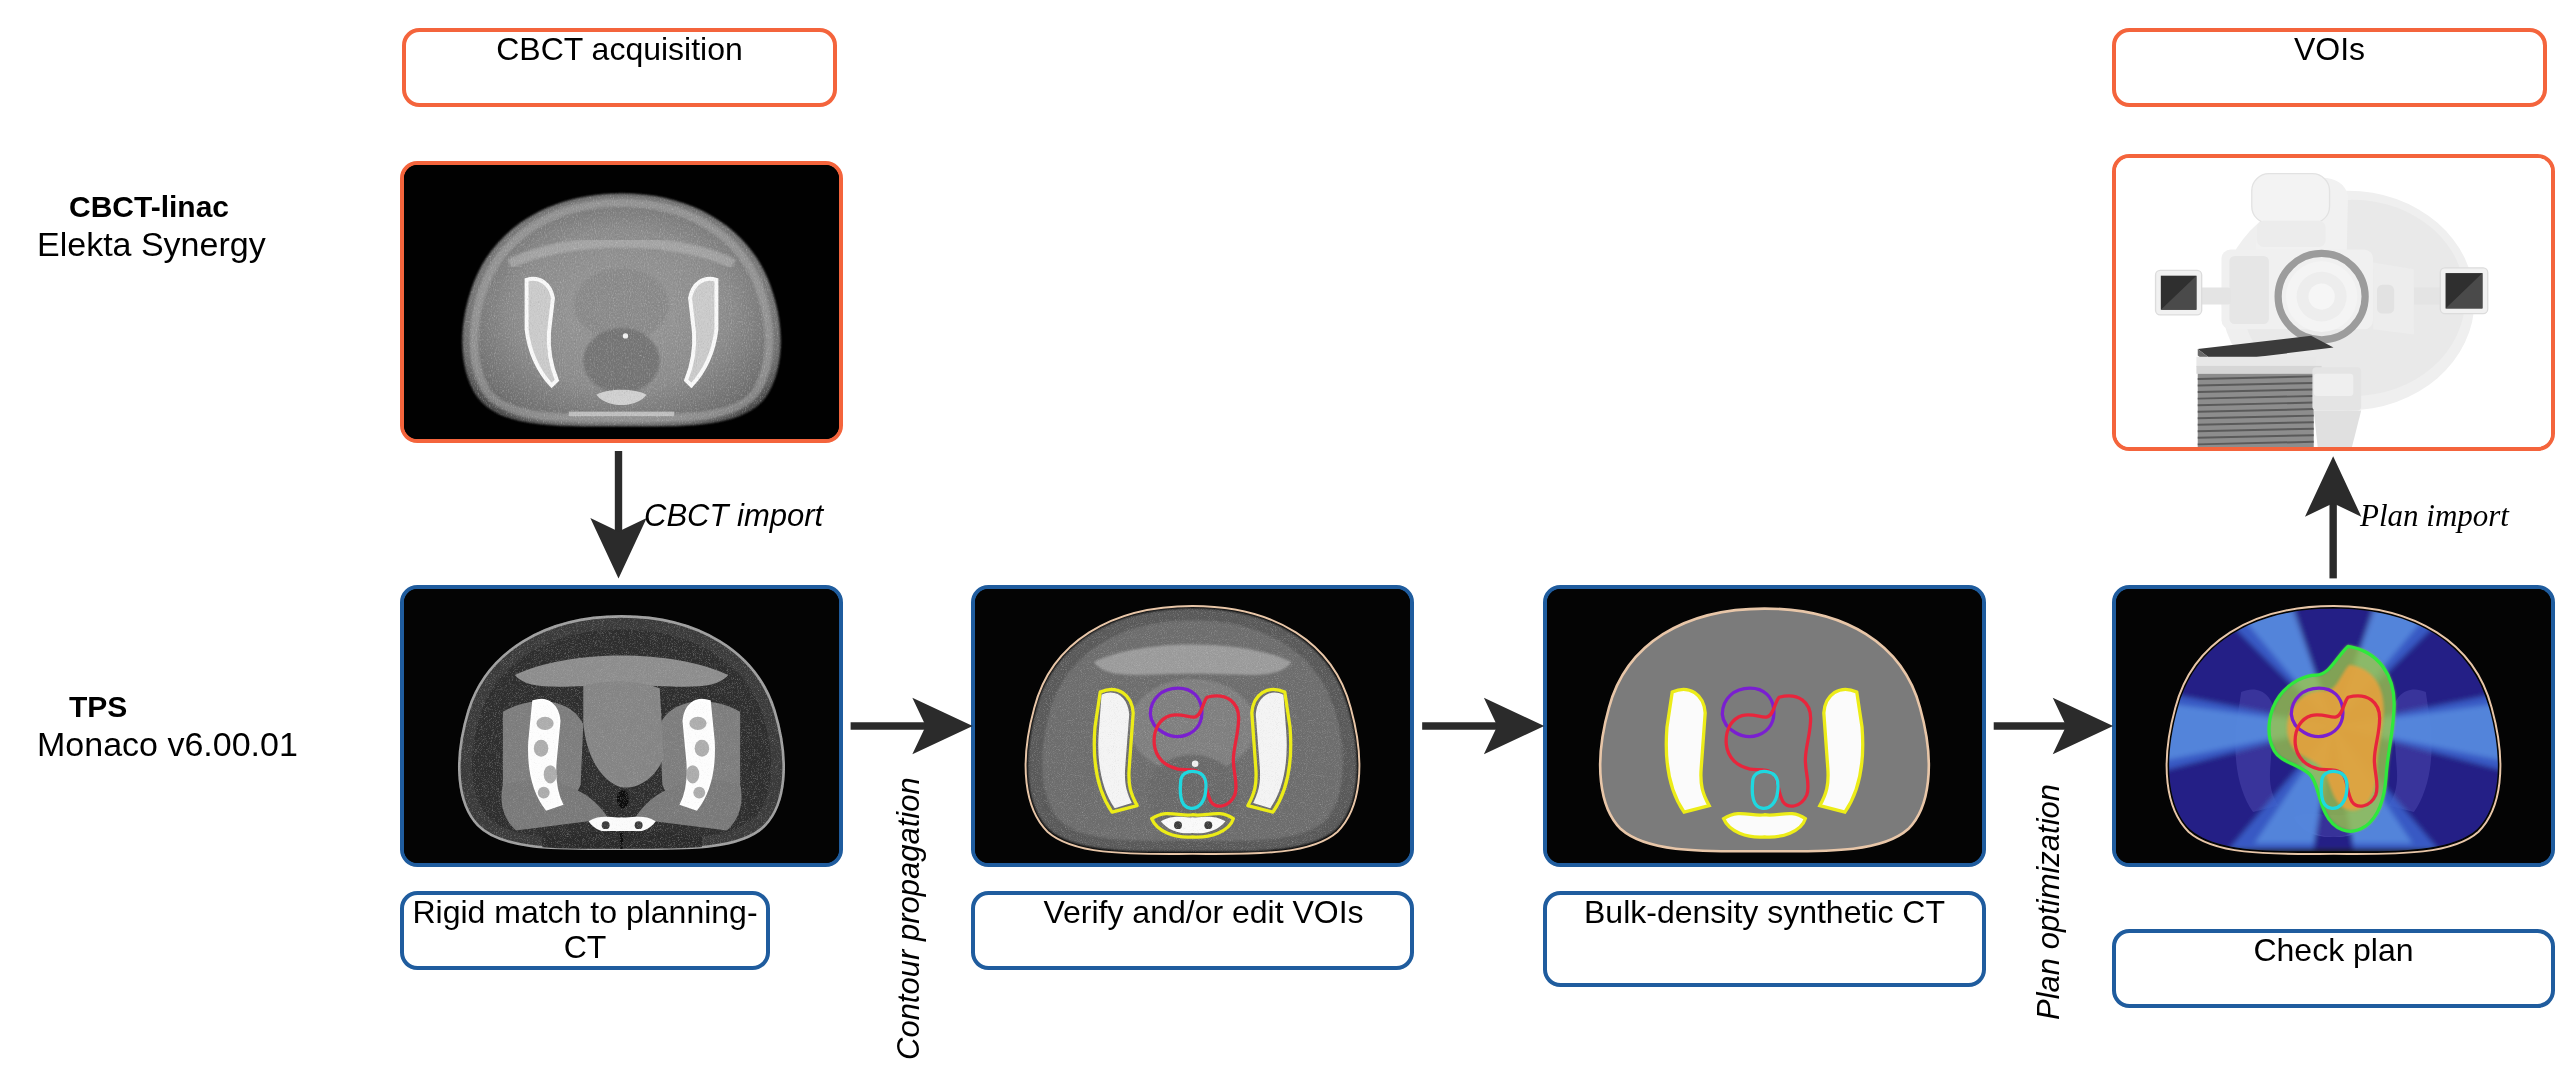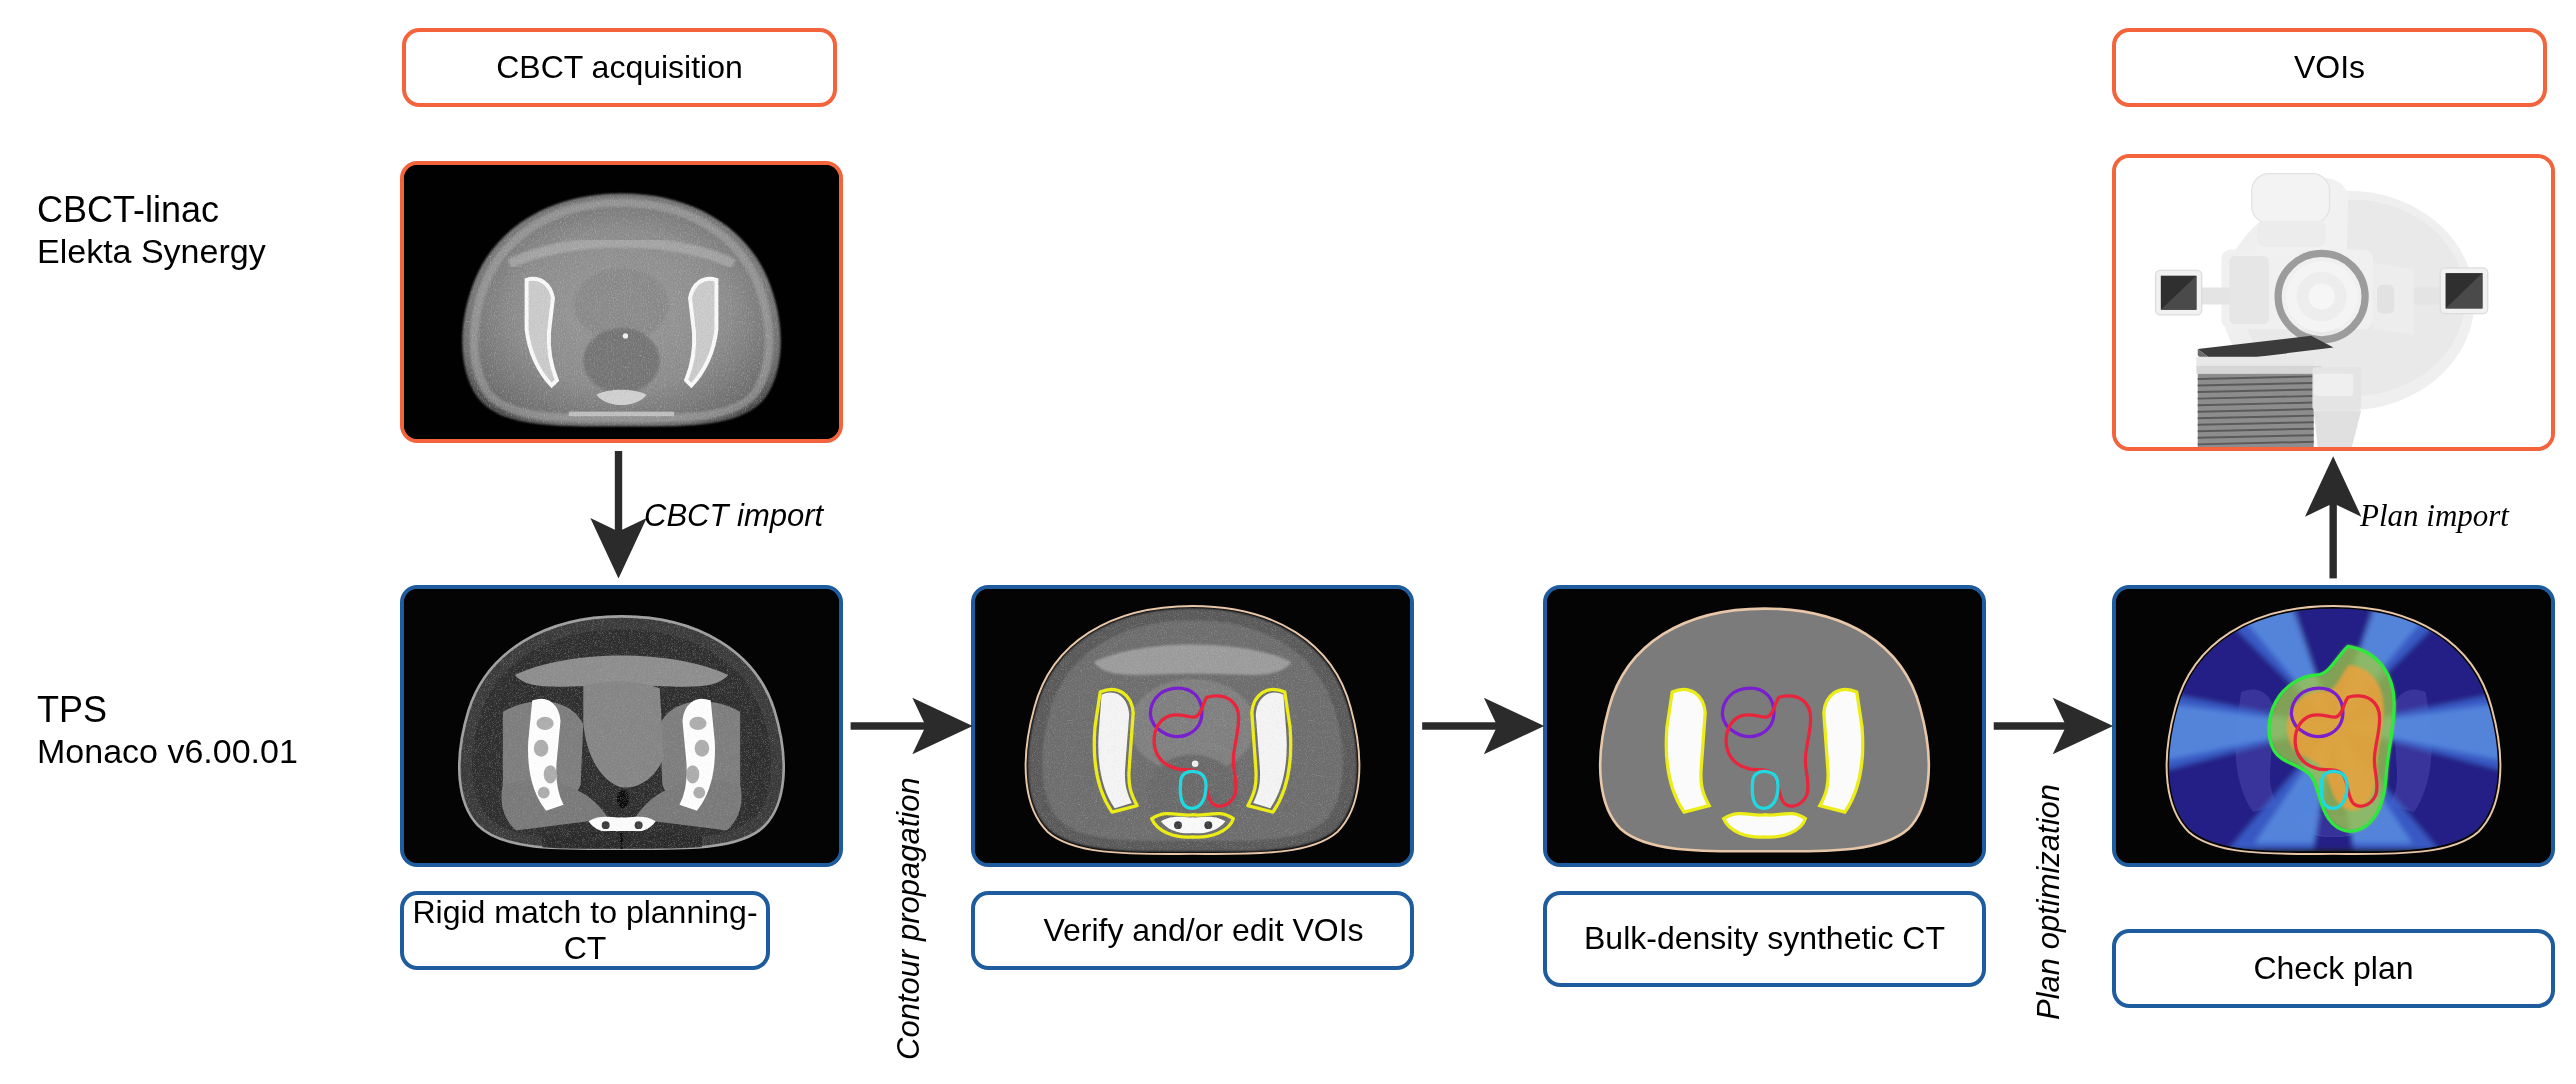--- a/index.html
+++ b/index.html
@@ -2,25 +2,25 @@
 <html style="font-size:10.7px"><head>
 <meta charset="utf-8">
 <style>
   html,body{margin:0;padding:0;background:#fff;}
   body{width:2576px;height:1085px;position:relative;overflow:hidden;
        font-family:"Liberation Sans","DejaVu Sans",sans-serif;color:#000;}
   .abs{position:absolute;}
 
   
   .rowlabel{position:absolute;left:37px;}
-  .rowlabel .l1{font-size:36px;font-weight:normal;line-height:1.18;white-space:nowrap;}
+  .rowlabel .l1{font-size:30px;font-weight:bold;line-height:1.18;white-space:nowrap;margin-left:32px;}
   .rowlabel .l2{font-size:34px;font-weight:normal;line-height:1.18;white-space:nowrap;}
 
   
-  .capbox{position:absolute;display:flex;align-items:center;justify-content:center;
+  .capbox{position:absolute;display:flex;align-items:flex-start;justify-content:center;
           background:#fff;box-sizing:border-box;border-radius:17.4px;text-align:center;}
   .capbox span{font-size:32px;line-height:1.1;}
   .cap-orange{border:4.7px solid var(--orange);}
   .cap-blue{border:4.7px solid var(--blue);}
 
   
   .imgframe{position:absolute;box-sizing:border-box;border-radius:17.4px;overflow:hidden;
             background:#000;}
   .f-orange{border:4.7px solid var(--orange);}
   .f-blue{border:4.7px solid var(--blue);}

